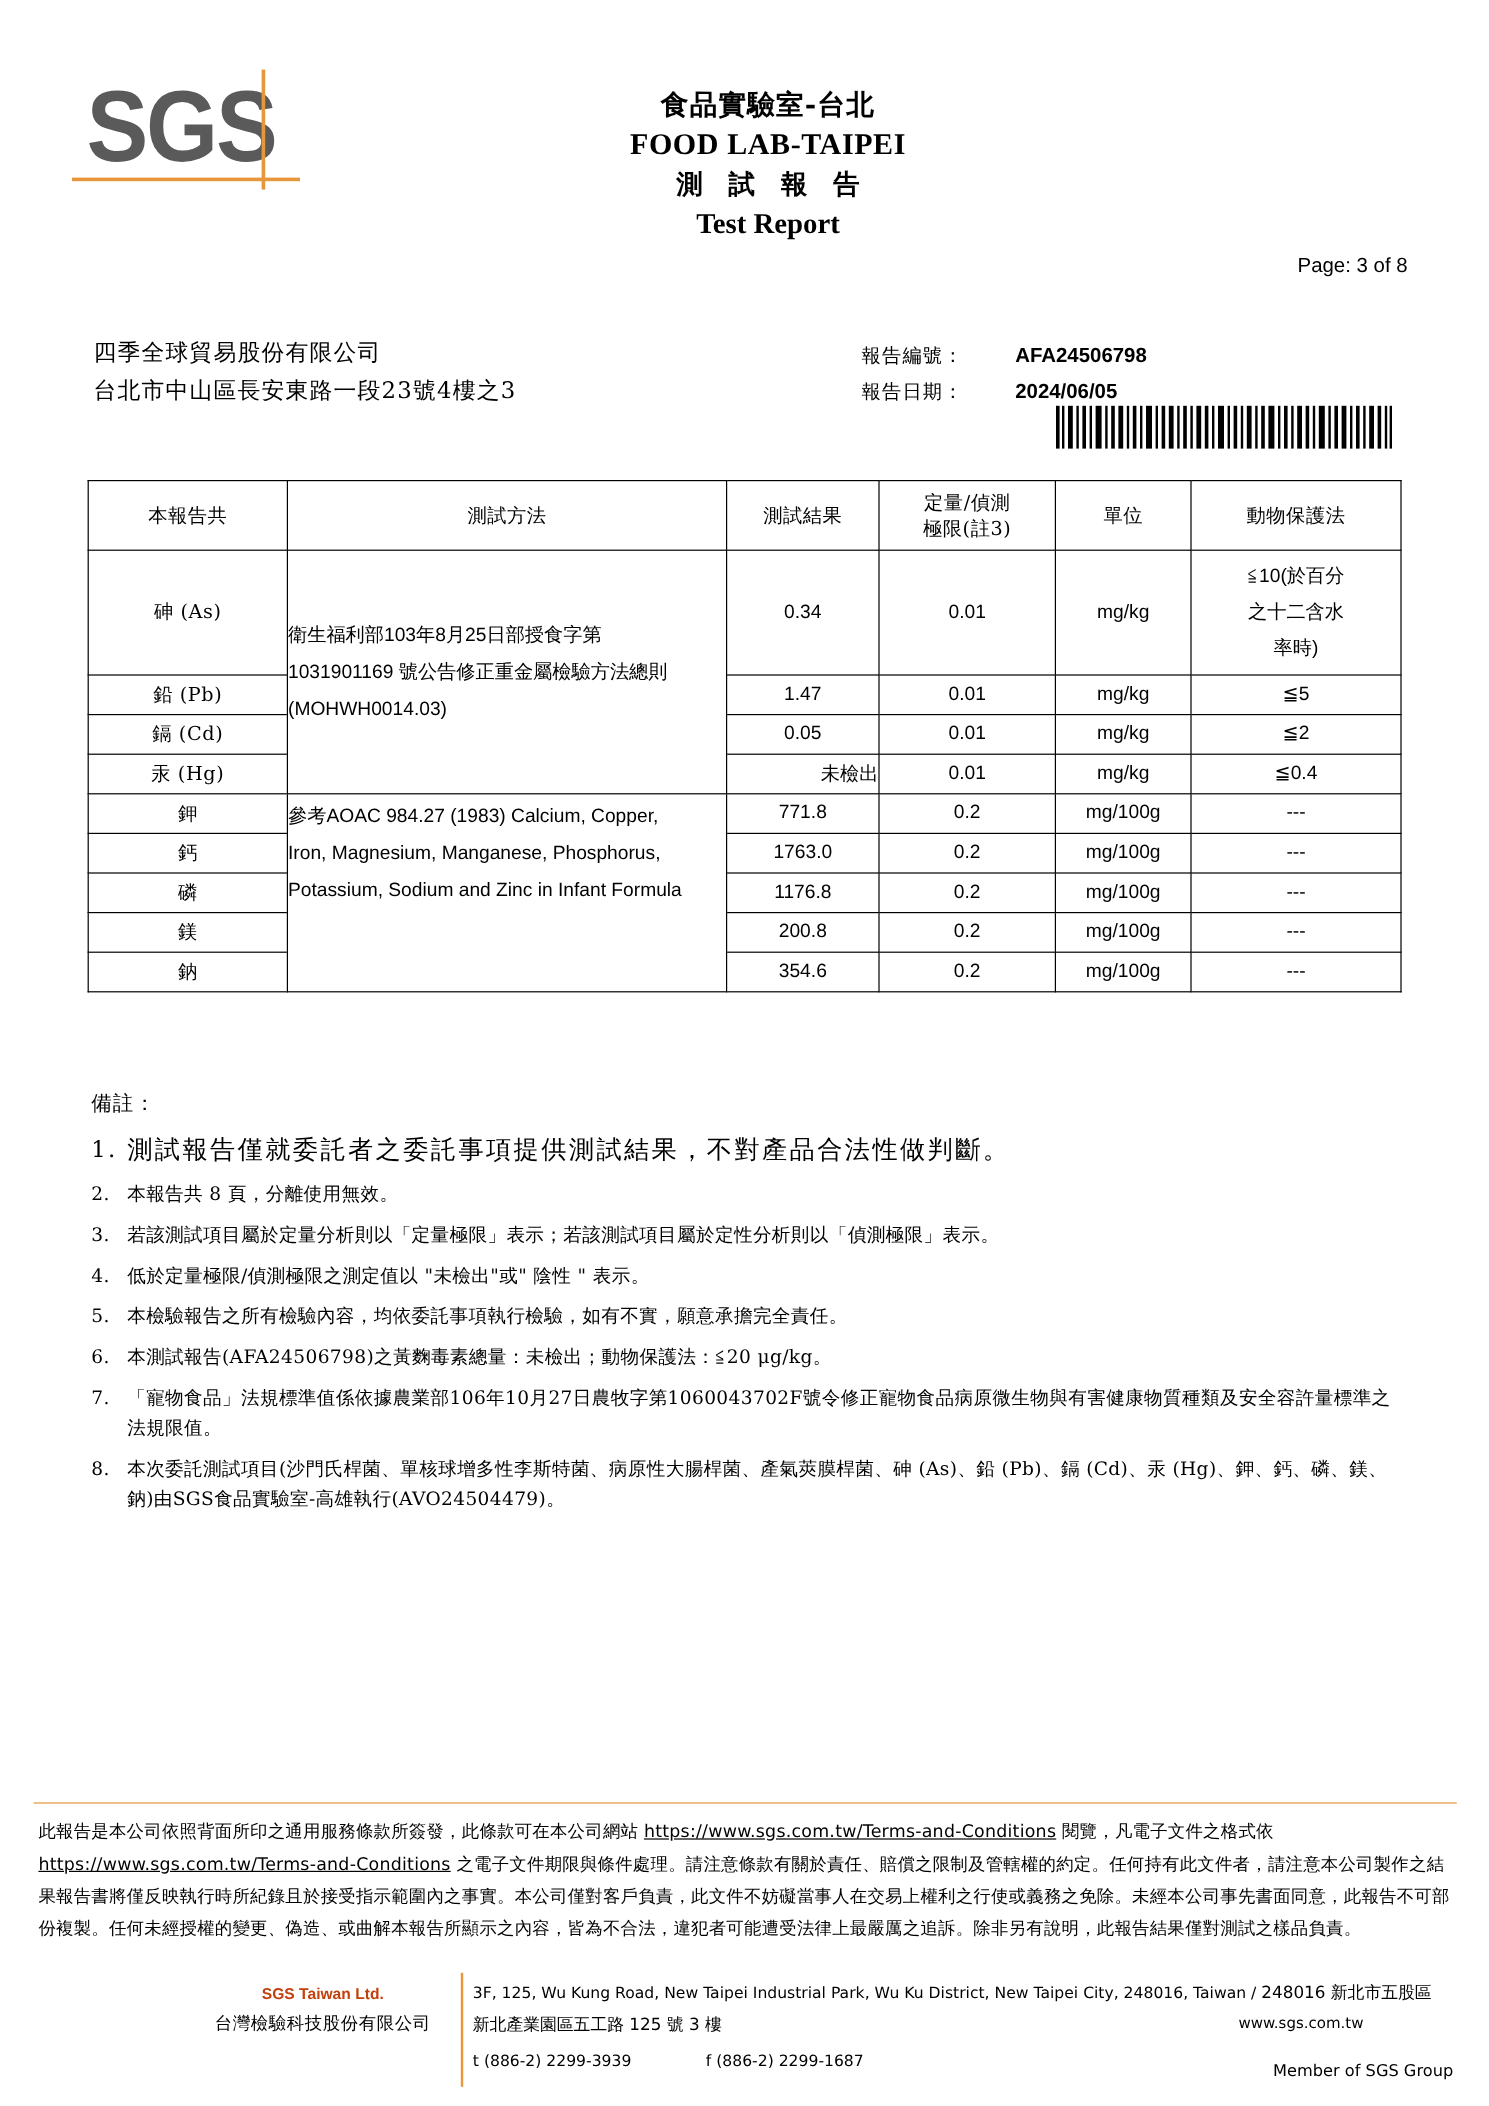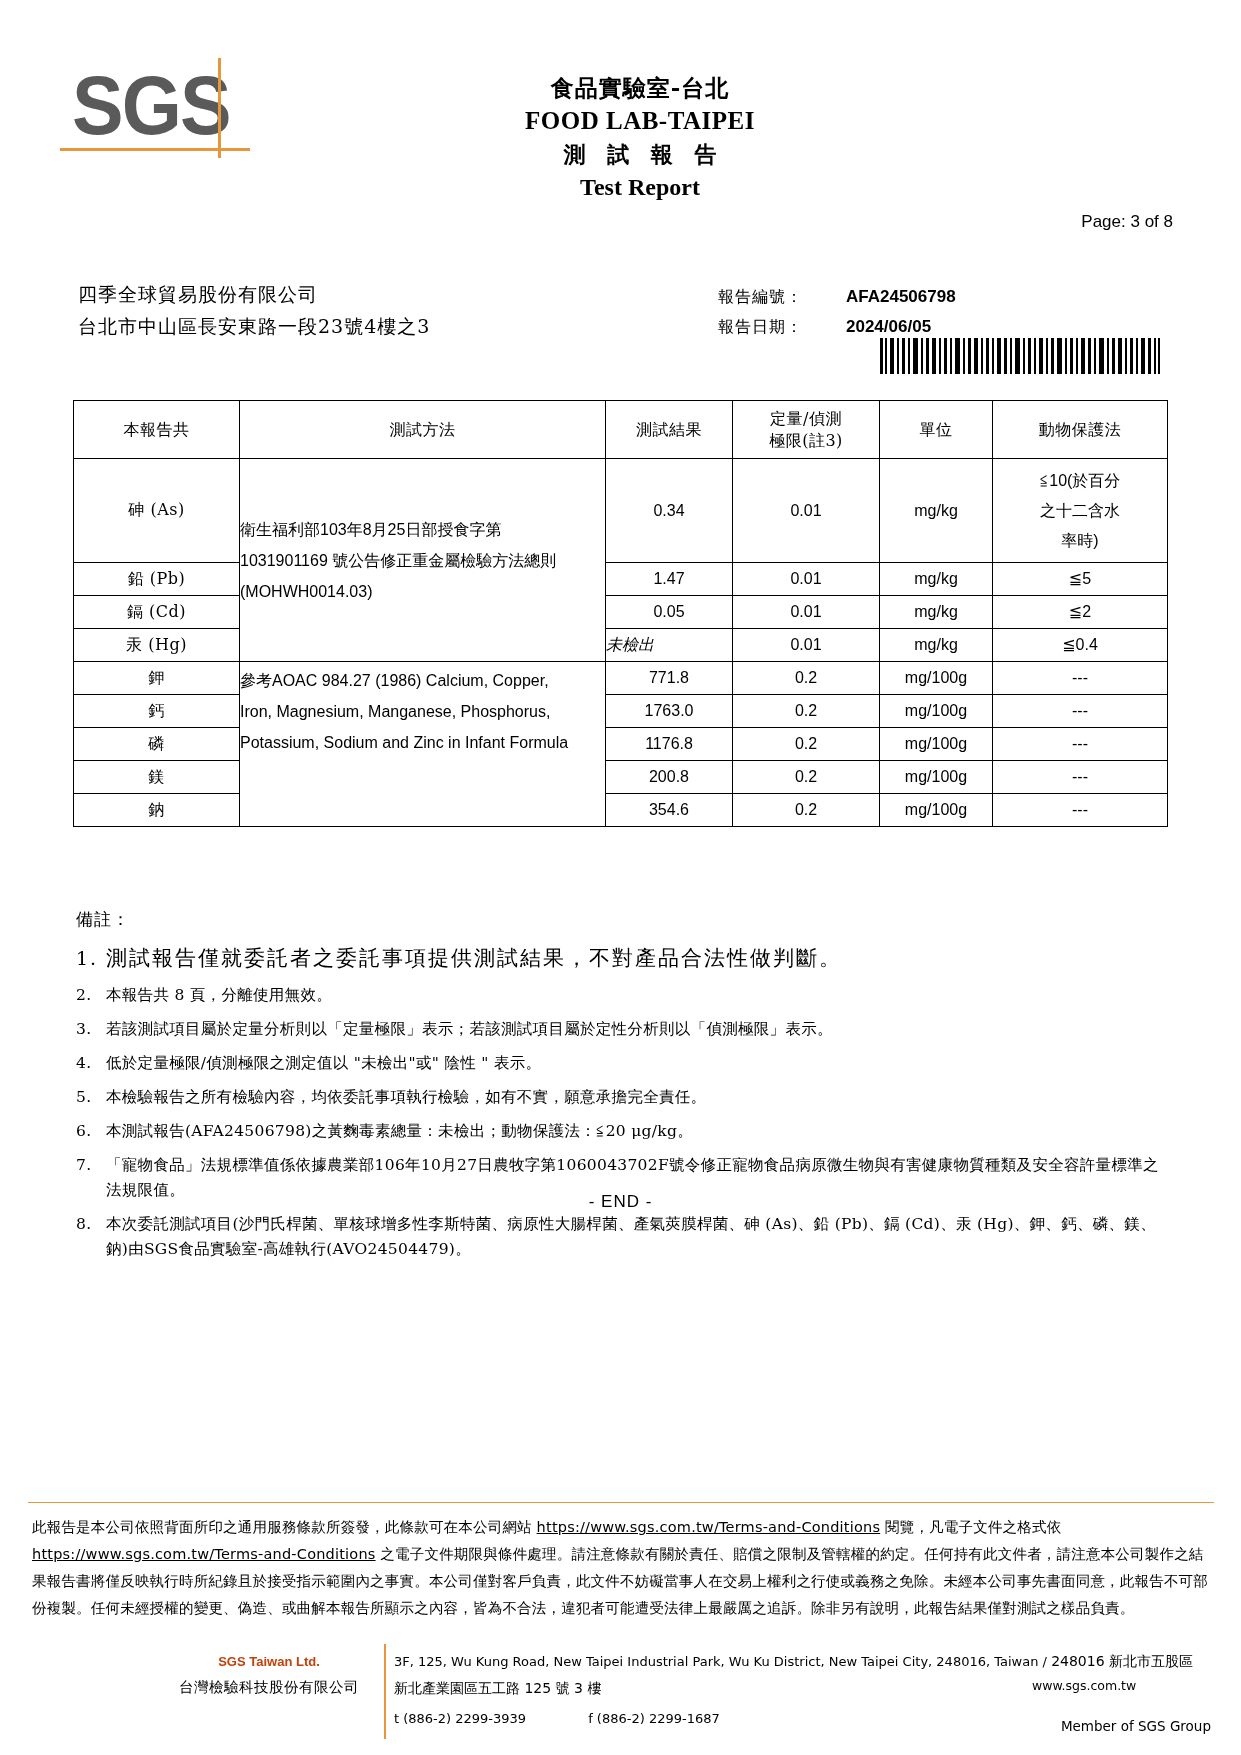--- a/index.html
+++ b/index.html
@@ -208,23 +208,22 @@
   }
   td.method.mid { vertical-align: top; padding-top: 3px; }
   td.num {
     font-family: "Liberation Sans", sans-serif;
     text-align: center;
     font-size: 16px;
     margin-top: 36px;
   }
   td.cn-num {
     font-family: "DejaVu Serif", serif;
-    text-align: left;
-    font-size: 16px;
-    font-style: italic;
+    text-align: right;
+    font-size: 16px;
   }
   td.law {
     font-family: "Liberation Sans", sans-serif;
     text-align: center;
     font-size: 16px;
     vertical-align: top;
     padding-top: 6px;
     line-height: 30px;
   }
   td.law.mid { vertical-align: middle; padding-top: 0; }
@@ -509,21 +508,21 @@
           <td class="item">汞 (Hg)</td>
           <td class="cn-num">未檢出</td>
           <td class="num">0.01</td>
           <td class="num">mg/kg</td>
           <td class="law mid">≦0.4</td>
         </tr>
 
         <tr class="row-std">
           <td class="item">鉀</td>
           <td class="method mid" rowspan="5">
-            <div>參考AOAC 984.27 (1986) Calcium, Copper,</div>
+            <div>參考AOAC 984.27 (1983) Calcium, Copper,</div>
             <div>Iron, Magnesium, Manganese, Phosphorus,</div>
             <div>Potassium, Sodium and Zinc in Infant Formula</div>
           </td>
           <td class="num">771.8</td>
           <td class="num">0.2</td>
           <td class="num">mg/100g</td>
           <td class="law mid">---</td>
         </tr>
 
         <tr class="row-std">
@@ -591,21 +590,20 @@
     <div class="note">
       <span class="n-idx">7.</span>
       <span class="n-body">「寵物食品」法規標準值係依據農業部106年10月27日農牧字第1060043702F號令修正寵物食品病原微生物與有害健康物質種類及安全容許量標準之法規限值。</span>
     </div>
     <div class="note">
       <span class="n-idx">8.</span>
       <span class="n-body">本次委託測試項目(沙門氏桿菌、單核球增多性李斯特菌、病原性大腸桿菌、產氣莢膜桿菌、砷 (As)、鉛 (Pb)、鎘 (Cd)、汞 (Hg)、鉀、鈣、磷、鎂、鈉)由SGS食品實驗室-高雄執行(AVO24504479)。</span>
     </div>
   </div>
 
-  <div class="end">- END -</div>
 
   <div class="footer-rule"></div>
 
   <div class="disclaimer">
     <span>此報告是本公司依照背面所印之通用服務條款所簽發，此條款可在本公司網站 </span><u>https://www.sgs.com.tw/Terms-and-Conditions</u><span> 閱覽，凡電子文件之格式依 </span><u>https://www.sgs.com.tw/Terms-and-Conditions</u><span> 之電子文件期限與條件處理。請注意條款有關於責任、賠償之限制及管轄權的約定。任何持有此文件者，請注意本公司製作之結果報告書將僅反映執行時所紀錄且於接受指示範圍內之事實。本公司僅對客戶負責，此文件不妨礙當事人在交易上權利之行使或義務之免除。未經本公司事先書面同意，此報告不可部份複製。任何未經授權的變更、偽造、或曲解本報告所顯示之內容，皆為不合法，違犯者可能遭受法律上最嚴厲之追訴。除非另有說明，此報告結果僅對測試之樣品負責。</span>
   </div>
 
   <div class="footer-block">
     <div class="sgs-tw">
       <div class="sgs-tw-en">SGS Taiwan Ltd.</div>

